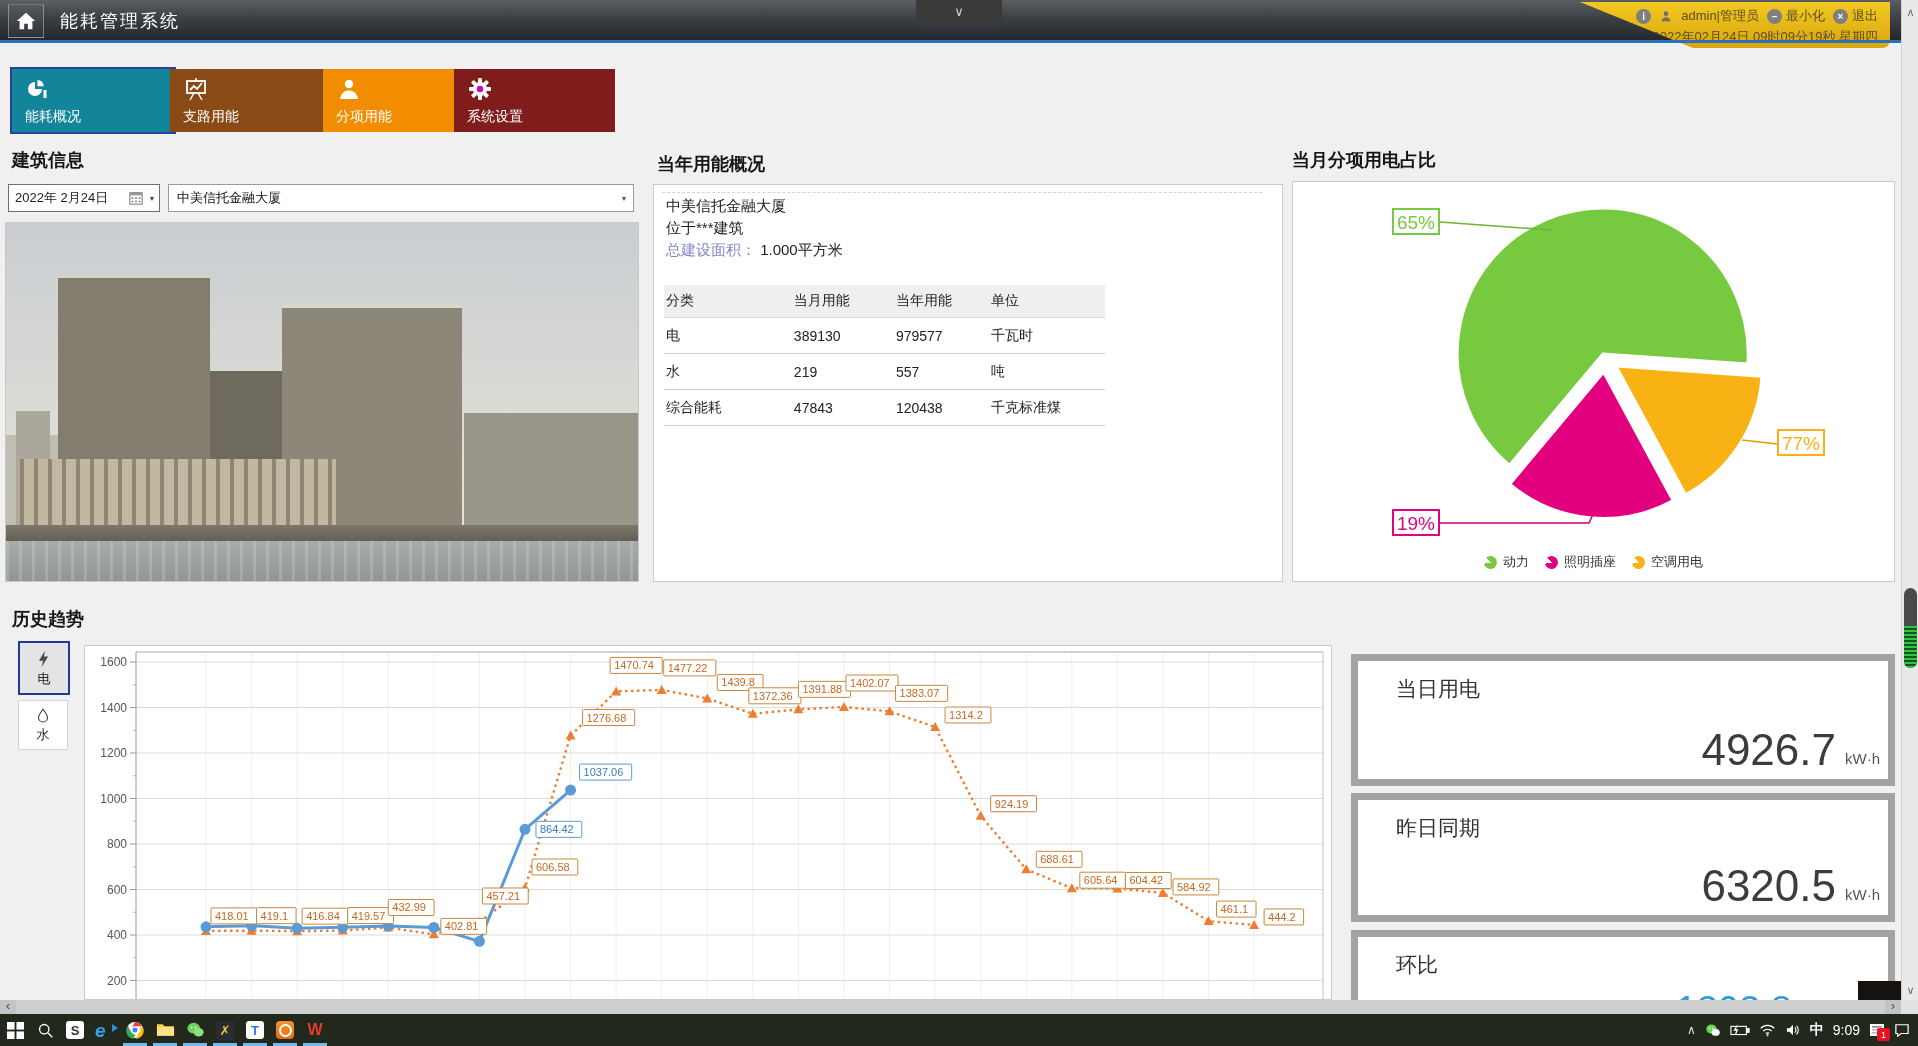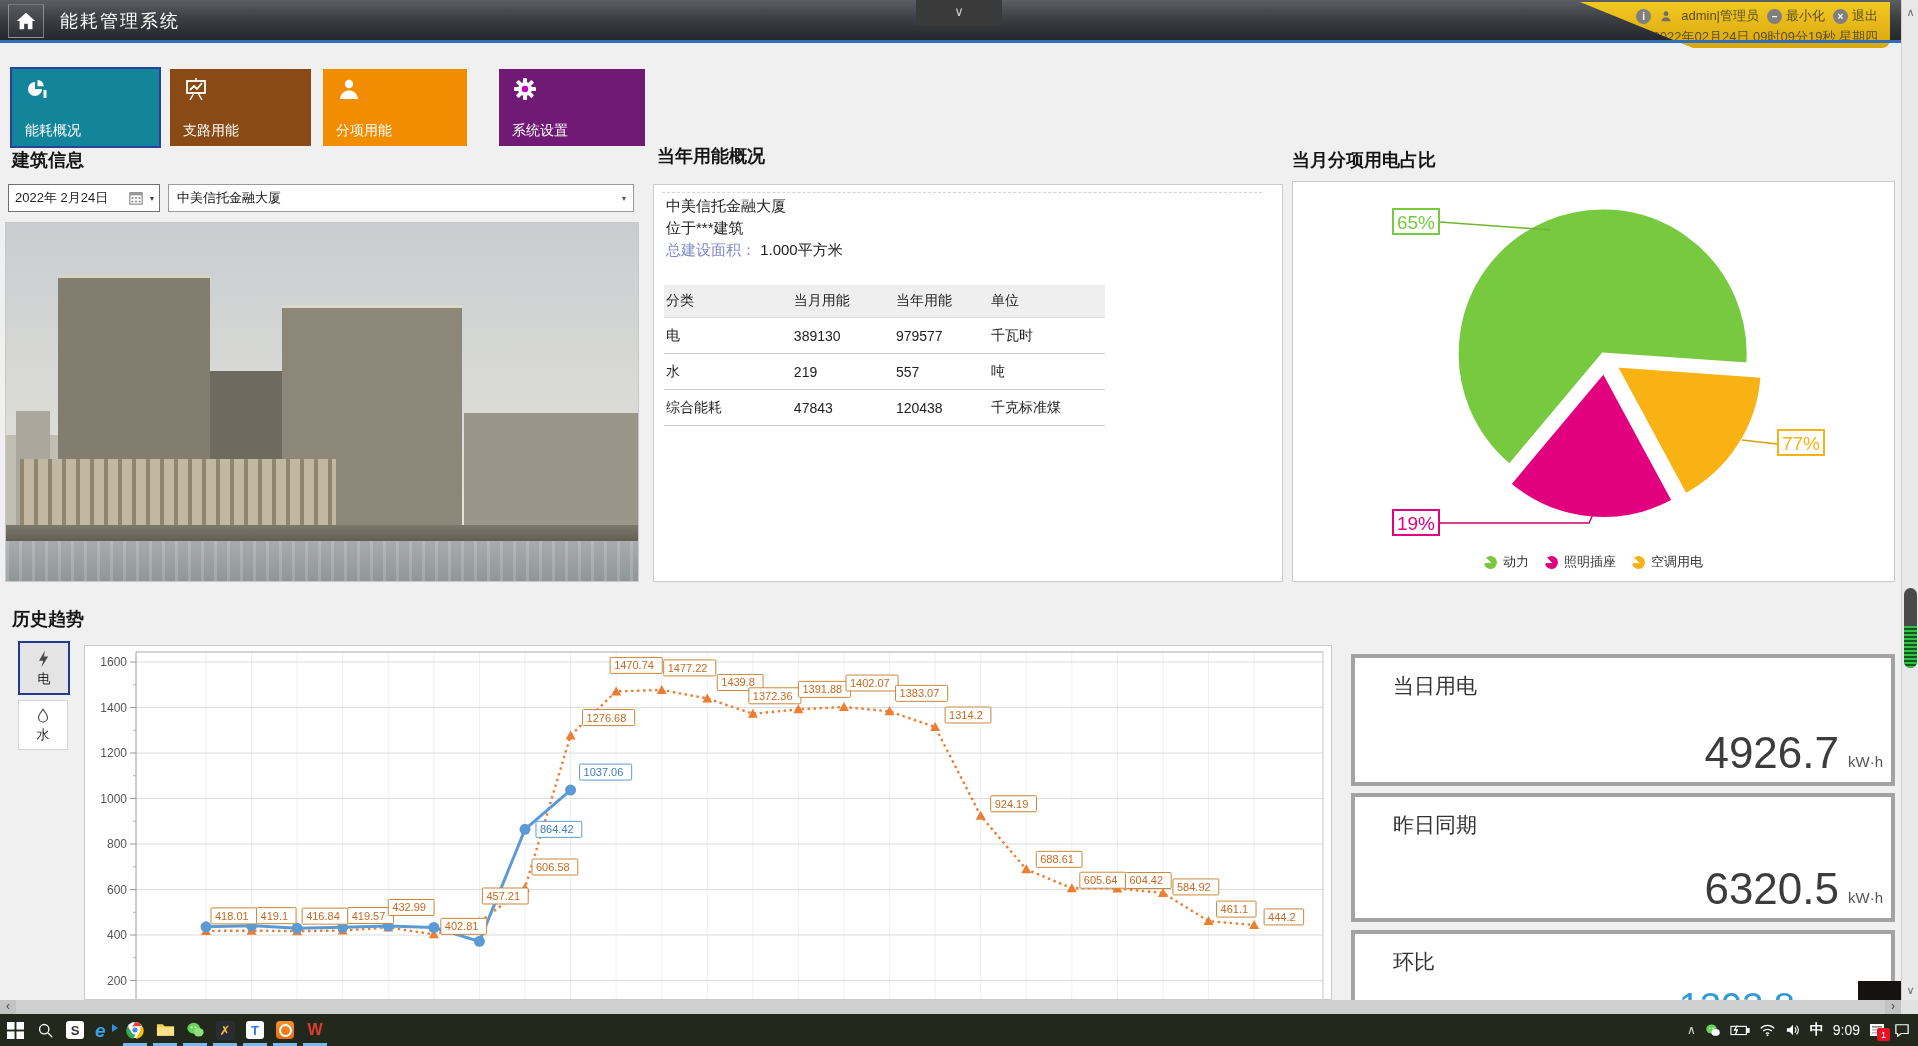--- a/index.html
+++ b/index.html
@@ -19,21 +19,21 @@
   .ub-btn{display:flex;align-items:center;gap:4px;cursor:pointer;}
   
   .vscroll{left:1901px;top:0;width:17px;height:1000px;background:#e9e9e9;border-left:1px solid #d0d0d0;}
   .vs-arrow{position:absolute;left:0;width:17px;text-align:center;color:#6a6a6a;font-size:11px;cursor:pointer;}
   .vs-thumb{position:absolute;left:2px;top:588px;width:13px;height:80px;border-radius:7px;background:#4a4a4a;overflow:hidden;cursor:pointer;}
   .vs-thumb .stripes{position:absolute;left:0;bottom:0;width:100%;height:42px;background:repeating-linear-gradient(0deg,#2fc445 0 2px,#14581f 2px 4px);}
   .hscroll{left:0;top:1000px;width:1901px;height:14px;background:#cfcfcf;}
   .hs-arrow{position:absolute;top:0;width:16px;height:14px;text-align:center;color:#444;font-size:12px;line-height:13px;background:#c3c3c3;cursor:pointer;}
   .corner{left:1901px;top:1000px;width:17px;height:14px;background:#e2e2e2;}
   
-  .tab{position:absolute;top:69px;height:77px;color:#fff;cursor:pointer;}
+  .tab{position:absolute;top:69px;height:63px;color:#fff;cursor:pointer;padding-left:15px;}
   .tab .ticon{position:absolute;left:13px;top:7px;width:26px;height:26px;}
   .tab .tlabel{position:absolute;left:13px;bottom:6px;font-size:14px;}
   .tab.active{outline:2px solid #2b3f9e;outline-offset:0;}
   
   .sec-title{font-size:18px;font-weight:bold;color:#151515;}
   .panel{position:absolute;background:#fff;border:1px solid #cbcbcb;box-sizing:border-box;}
   
   .date-input{left:8px;top:184px;width:152px;height:28px;background:#fff;border:1px solid #707070;box-sizing:border-box;font-size:13px;color:#222;display:flex;align-items:center;cursor:pointer;}
   .date-input .dtext{padding-left:6px;flex:1;}
   .date-input .cal{width:18px;height:16px;border-left:0;display:flex;align-items:center;justify-content:center;}
@@ -55,21 +55,21 @@
   .c0{width:127px;} .c1{width:101px;} .c2{width:94px;} .c3{width:115px;}
   
   .callout{position:absolute;background:#fff;border:2px solid;font-size:19px;text-align:center;line-height:25px;width:48px;height:27px;box-sizing:border-box;}
   .legend{position:absolute;left:0;width:100%;bottom:10px;display:flex;justify-content:center;gap:16px;font-size:13px;color:#333;align-items:center;}
   .lg-item{display:flex;align-items:center;gap:6px;}
   .lg-mark{width:13px;height:13px;border-radius:50%;}
   
   .toggle{position:absolute;box-sizing:border-box;display:flex;flex-direction:column;align-items:center;justify-content:center;gap:1px;font-size:13px;color:#222;background:#fff;border:1px solid #d5d5d5;cursor:pointer;}
   .toggle.active{background:#e4e4e4;border:2px solid #1f3a93;}
   
-  .card{position:absolute;left:0;width:544px;background:#fff;border:4px solid #a3a3a3;box-sizing:border-box;}
+  .card{position:absolute;left:0;width:544px;background:#fff;border:7px solid #a3a3a3;box-sizing:border-box;}
   .card .ctitle{position:absolute;left:38px;top:14px;font-size:21px;color:#333;}
   .card .cvalue{position:absolute;right:52px;bottom:4px;font-size:44px;color:#3c3c3c;}
   .card .cunit{position:absolute;right:8px;bottom:12px;font-size:15px;color:#555;}
   .card .cvalue.blue{color:#2e9bd6;font-size:38px;right:96px;bottom:auto;top:52px;}
   .tooltip-box{left:1858px;top:981px;width:43px;height:21px;background:#15120f;}
   
   .taskbar{left:0;top:1014px;width:1918px;height:32px;background:#23281c;display:flex;align-items:center;}
   .tb-apps{display:flex;align-items:center;height:100%;}
   .tb-cell{position:relative;width:30px;height:100%;display:flex;align-items:center;justify-content:center;cursor:pointer;}
   .tb-bar{position:absolute;left:3px;bottom:0;width:24px;height:3px;background:#76b9ed;}
@@ -143,21 +143,21 @@
       </div>
       <div class="tab" style="left: 323px; width: 144px; background: rgb(242, 140, 0);">
         <div class="ticon">
           <svg viewBox="0 0 26 26" width="26" height="26" fill="#fff">
             <circle cx="13" cy="8" r="4.2"></circle>
             <path d="M4 23c1-6.5 5-8.5 9-8.5s8 2 9 8.5z"></path>
           </svg>
         </div>
         <div class="tlabel">分项用能</div>
       </div>
-      <div class="tab" style="left: 499px; width: 146px; background: #701a75;">
+      <div class="tab" style="left: 454px; width: 146px; background: #7f1d1d;">
         <div class="ticon">
           <svg viewBox="0 0 26 26" width="26" height="26">
             <g transform="translate(13,13)" fill="#fff">
               <rect x="-2" y="-11" width="4" height="22" rx="1"></rect>
               <rect x="-2" y="-11" width="4" height="22" rx="1" transform="rotate(45)"></rect>
               <rect x="-2" y="-11" width="4" height="22" rx="1" transform="rotate(90)"></rect>
               <rect x="-2" y="-11" width="4" height="22" rx="1" transform="rotate(135)"></rect>
               <circle r="7"></circle>
               <circle r="3.2" fill="#C503C5"></circle>
             </g>
@@ -197,21 +197,21 @@
     <div class="ph win" style="left:52px;top:52px;width:152px;height:252px;background:#837d70;border-top:3px solid #d8d4c8;"></div>
     <div class="ph win" style="left:204px;top:148px;width:72px;height:156px;background:#6f6a5e;"></div>
     <div class="ph win" style="left:276px;top:82px;width:180px;height:222px;background:#8d8779;border-top:3px solid #ddd8cc;"></div>
     <div class="ph" style="left:14px;top:236px;width:316px;height:70px;background:repeating-linear-gradient(90deg,#8f8672 0 4px,#c2b8a2 4px 14px);"></div>
     <div class="ph win" style="left:458px;top:190px;width:176px;height:114px;background:#9a9589;"></div>
     <div class="ph" style="left:0;top:302px;width:634px;height:16px;background:linear-gradient(#7d786c,#635f54);"></div>
     <div class="ph" style="left:0;top:318px;width:634px;height:42px;background:linear-gradient(#a7abab,#8f9595);"></div>
     <div class="ph" style="left:0;top:318px;width:634px;height:42px;background:repeating-linear-gradient(90deg,rgba(255,255,255,.16) 0 3px,transparent 3px 13px);"></div>
   </div>
 
-  <div class="abs sec-title" style="left:657px;top:144px;">当年用能概况</div>
+  <div class="abs sec-title" style="left:657px;top:152px;">当年用能概况</div>
   <div class="panel" style="left:653px;top:184px;width:630px;height:398px;">
     <div style="position:absolute;left:8px;top:7px;width:600px;border-top:1px dashed #d4d4d4;"></div>
     <div class="ann-line" style="top:12px;">中美信托金融大厦</div>
     <div class="ann-line blue-label" style="top:34px;">位于***建筑</div>
     <div class="ann-line" style="top:56px;">
       <span class="blue-label">总建设面积：</span>
       <span>1.000平方米</span>
     </div>
     <div class="etable" id="etable">
         <div class="etr head">

